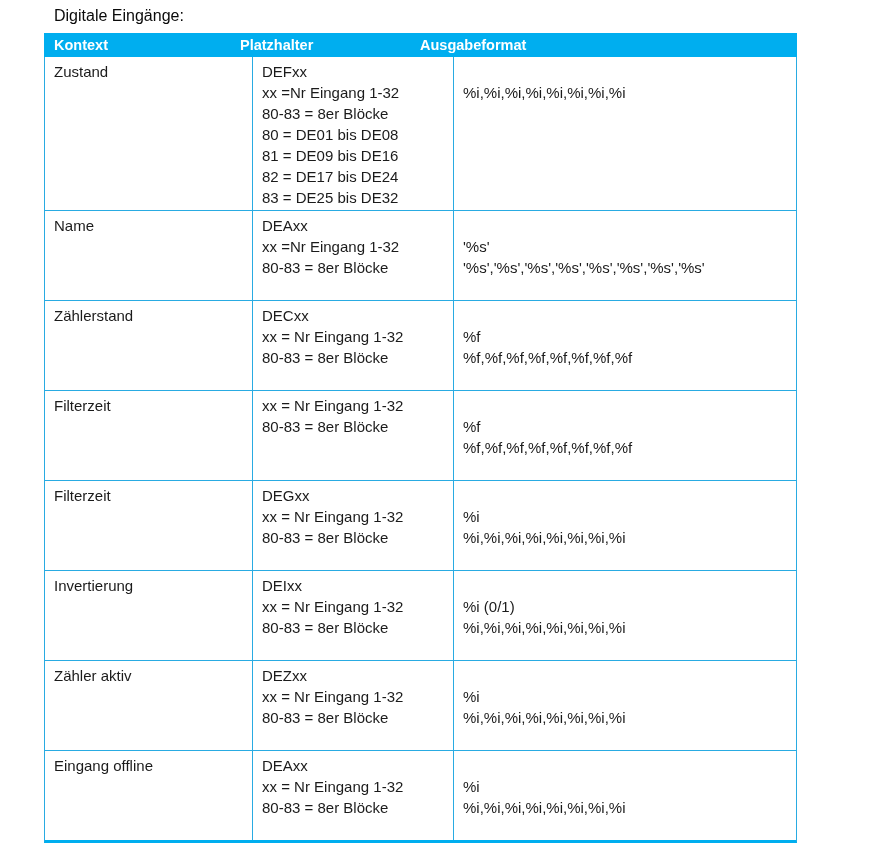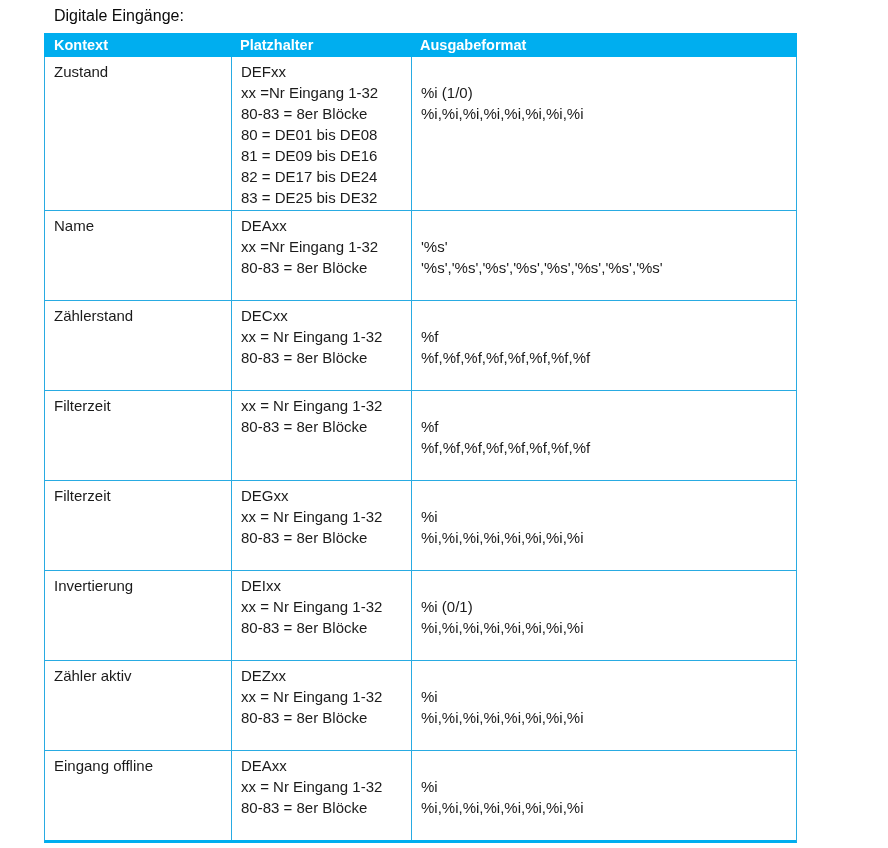--- a/index.html
+++ b/index.html
@@ -44,20 +44,21 @@
     height: 24px;
     align-items: center;
     margin: 0 -1px; 
   }
   .header-cell {
     padding-left: 10px;
   }
   .row {
     display: flex;
     border-bottom: 1px solid var(--border);
+    gap: 21px;
   }
   .row:last-child {
     border-bottom: none;
   }
   .col-k { width: 186px; }
   .col-p { width: 180px; }
   .col-a { flex: 1; }
   .cell {
     padding: 4px 8px 0 9px;
     font-size: 15px;
@@ -95,21 +96,20 @@
         <div class="line">DEFxx</div>
         <div class="line">xx =Nr Eingang 1-32</div>
         <div class="line">80-83 = 8er Blöcke</div>
         <div class="line">80 = DE01 bis DE08</div>
         <div class="line">81 = DE09 bis DE16</div>
         <div class="line">82 = DE17 bis DE24</div>
         <div class="line">83 = DE25 bis DE32</div>
       </div>
       <div class="cell col-a">
         <div class="line"></div>
-        <div class="line">%i (1/0)</div>
         <div class="line">%i,%i,%i,%i,%i,%i,%i,%i</div>
       </div>
     </div>
 
     <div class="row row-short">
       <div class="cell col-k">
         <div class="line">Name</div>
       </div>
       <div class="cell col-p">
         <div class="line">DEAxx</div>

